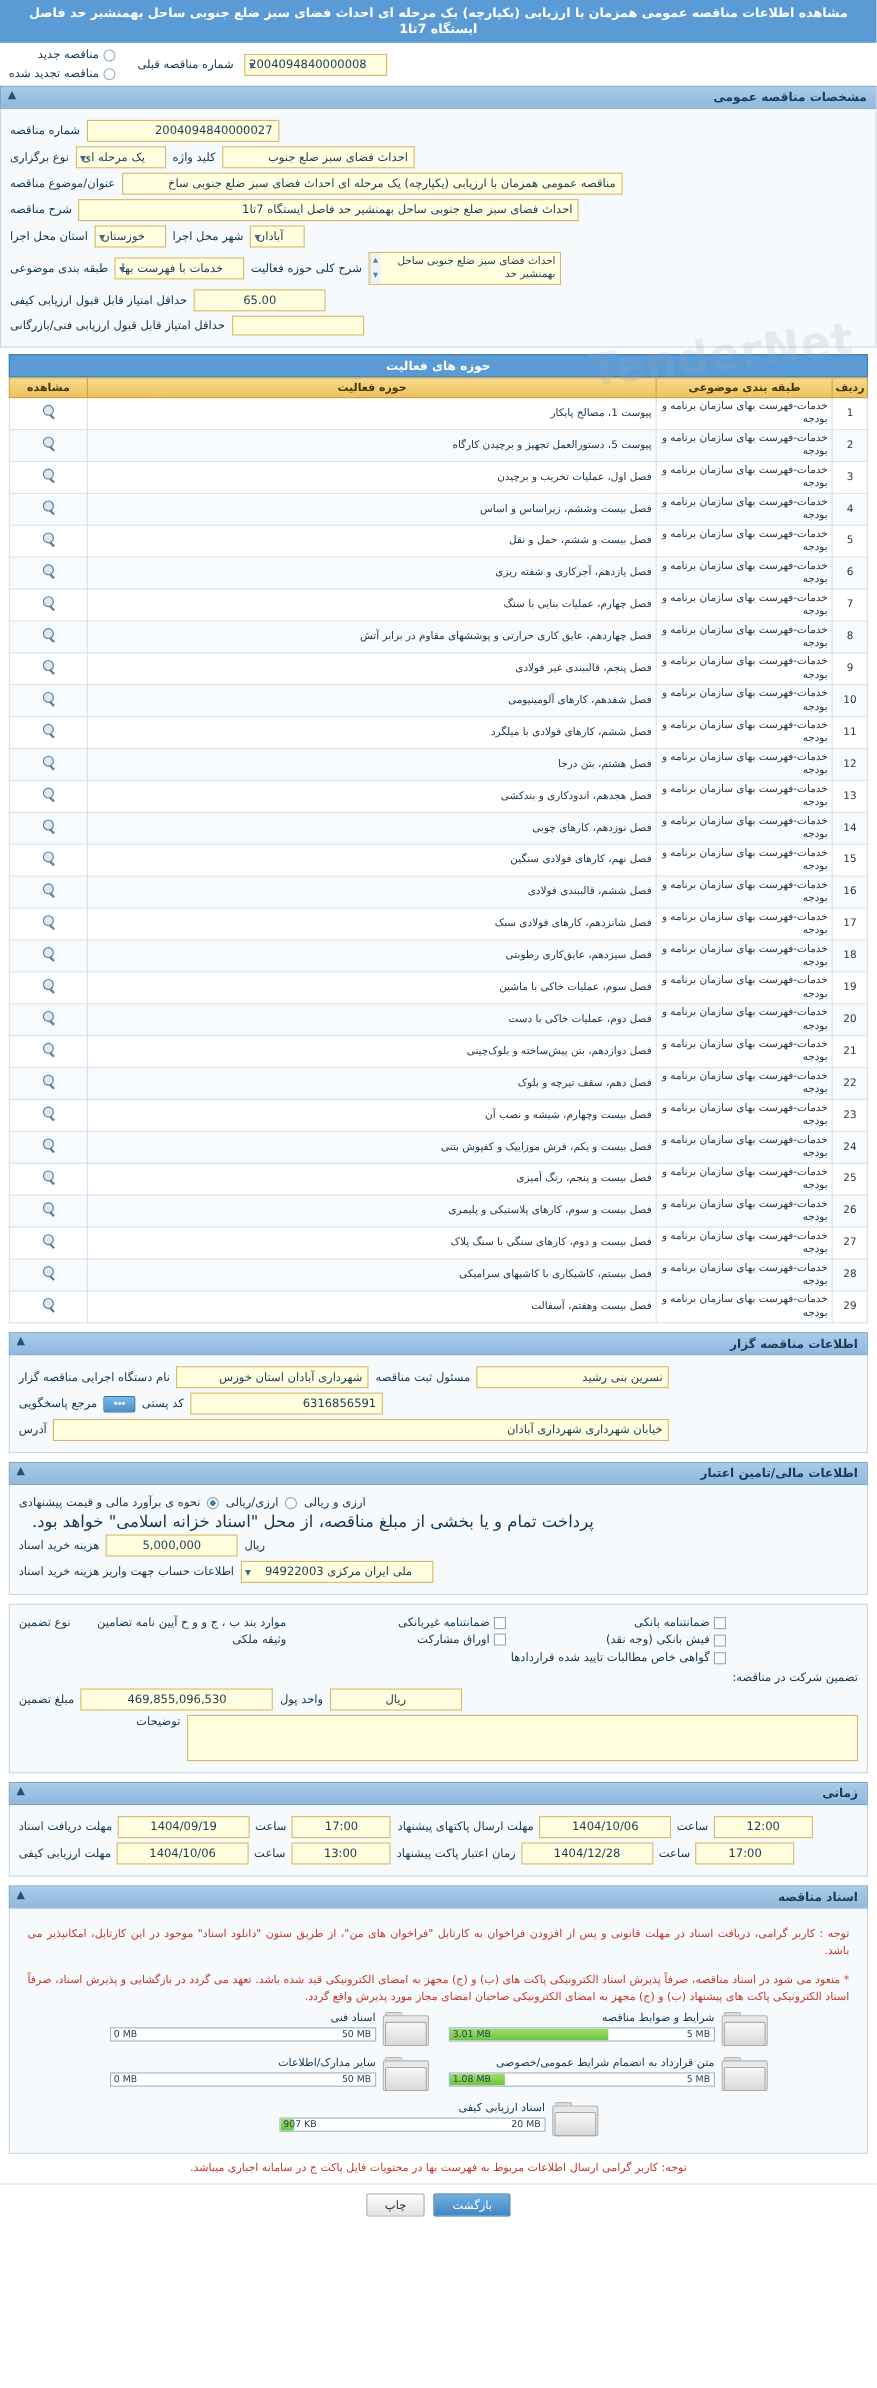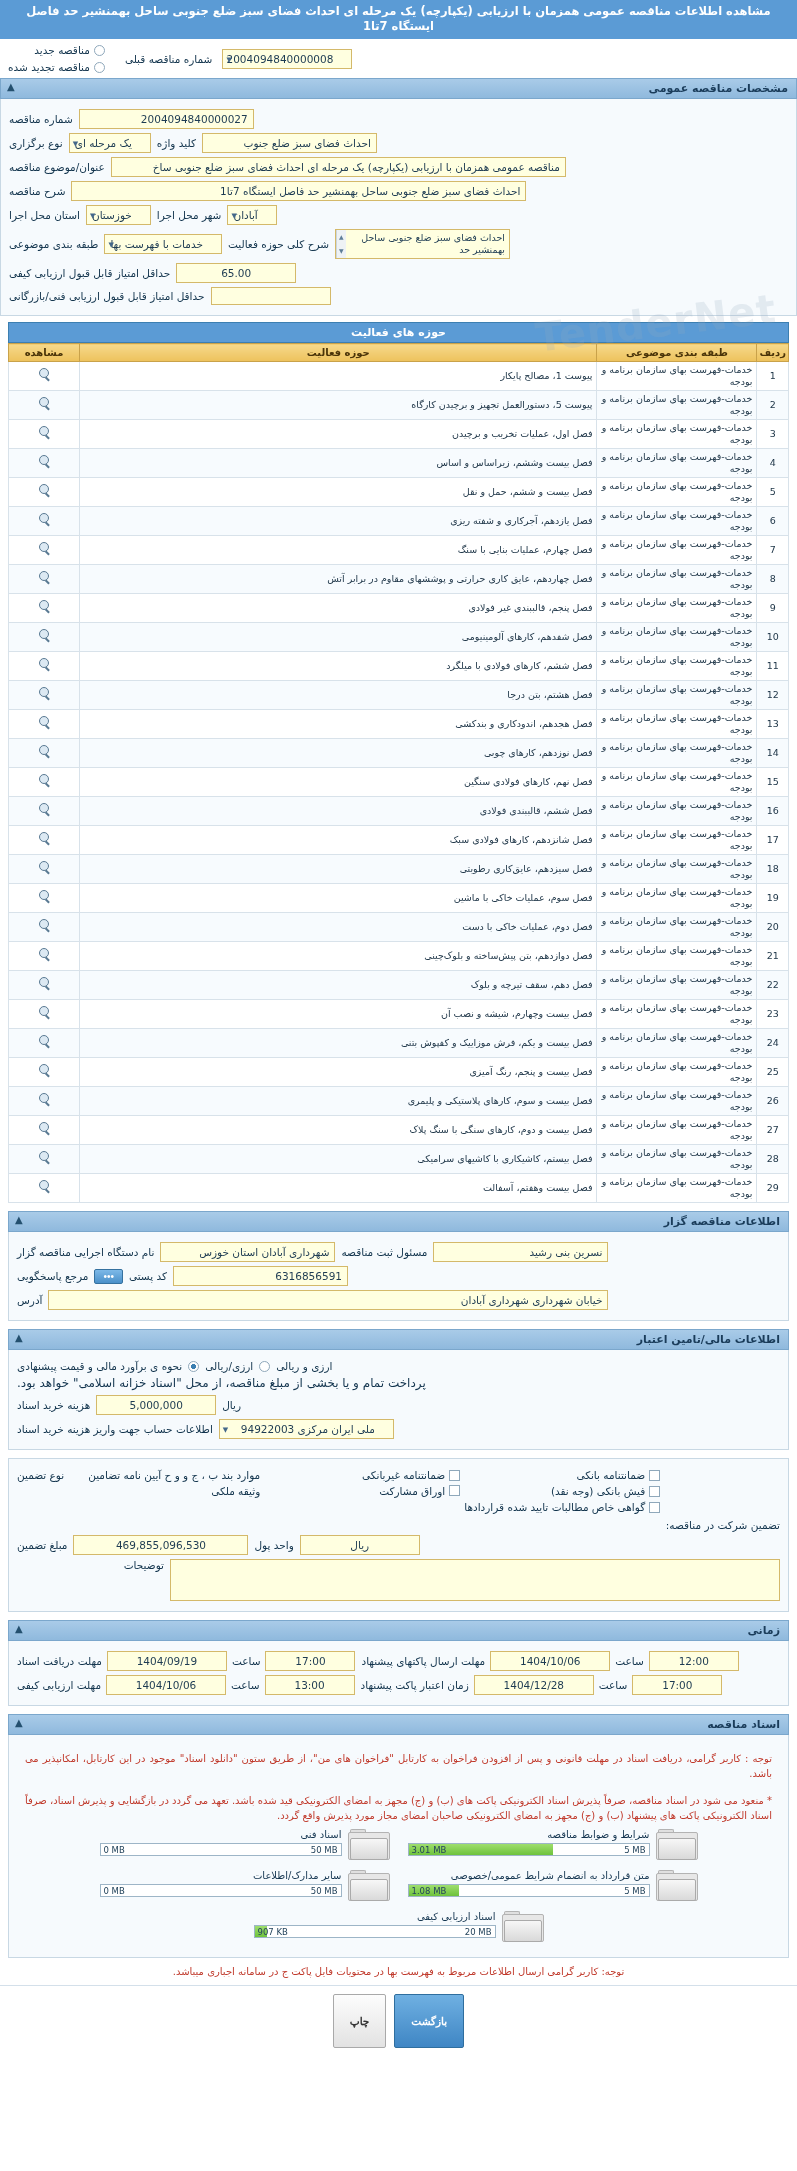--- a/index.html
+++ b/index.html
@@ -287,24 +287,23 @@
     gap: 8px;
     padding: 8px 0 14px;
     border-top: 1px solid #d4e0ea;
     background: #fff;
   }
   .btn {
     background: linear-gradient(#6fb0e2, #3f86c4);
     border: 1px solid #2f6e9e;
     color: #fff;
     font-size: 10.5px;
-    padding: 20px 16px;
+    padding: 3px 16px;
     border-radius: 2px;
     cursor: pointer;
-    font-weight: bold;
   }
   .btn.grey {
     background: linear-gradient(#fdfdfd, #e2e2e2);
     border: 1px solid #a9a9a9;
     color: #333;
   }
   .ellipsis-btn {
     background: linear-gradient(#7db9e8, #4a90c9);
     border: 1px solid #35719f;
     color: #fff;
@@ -332,21 +331,21 @@
   }
   .scrollbox .sb {
     position: absolute;
     left: 0; top: 0; bottom: 0;
     width: 10px;
     background: #eef2f5;
     border-left: 1px solid #cbd6de;
   }
   .scrollbox .sb::before { content: "▲"; font-size: 6px; position: absolute; top: 1px; left: 2px; color: #5d7d97;}
   .scrollbox .sb::after { content: "▼"; font-size: 6px; position: absolute; bottom: 1px; left: 2px; color: #5d7d97;}
-  .subnote { font-size: 12px; color: #13354f; line-height: 15px; }
+  .subnote { font-size: 15px; color: #13354f; line-height: 15px; margin-left: 12px; }
 </style>
 </head>
 <body>
 
 <div class="page">
 
   <div class="top-title">مشاهده اطلاعات مناقصه عمومی همزمان با ارزیابی (یکپارچه) یک مرحله ای احداث فضای سبز ضلع جنوبی ساحل بهمنشیر حد فاصل ایستگاه 7تا1</div>
 
   <div class="toprow">
     <div class="spacer"></div>

